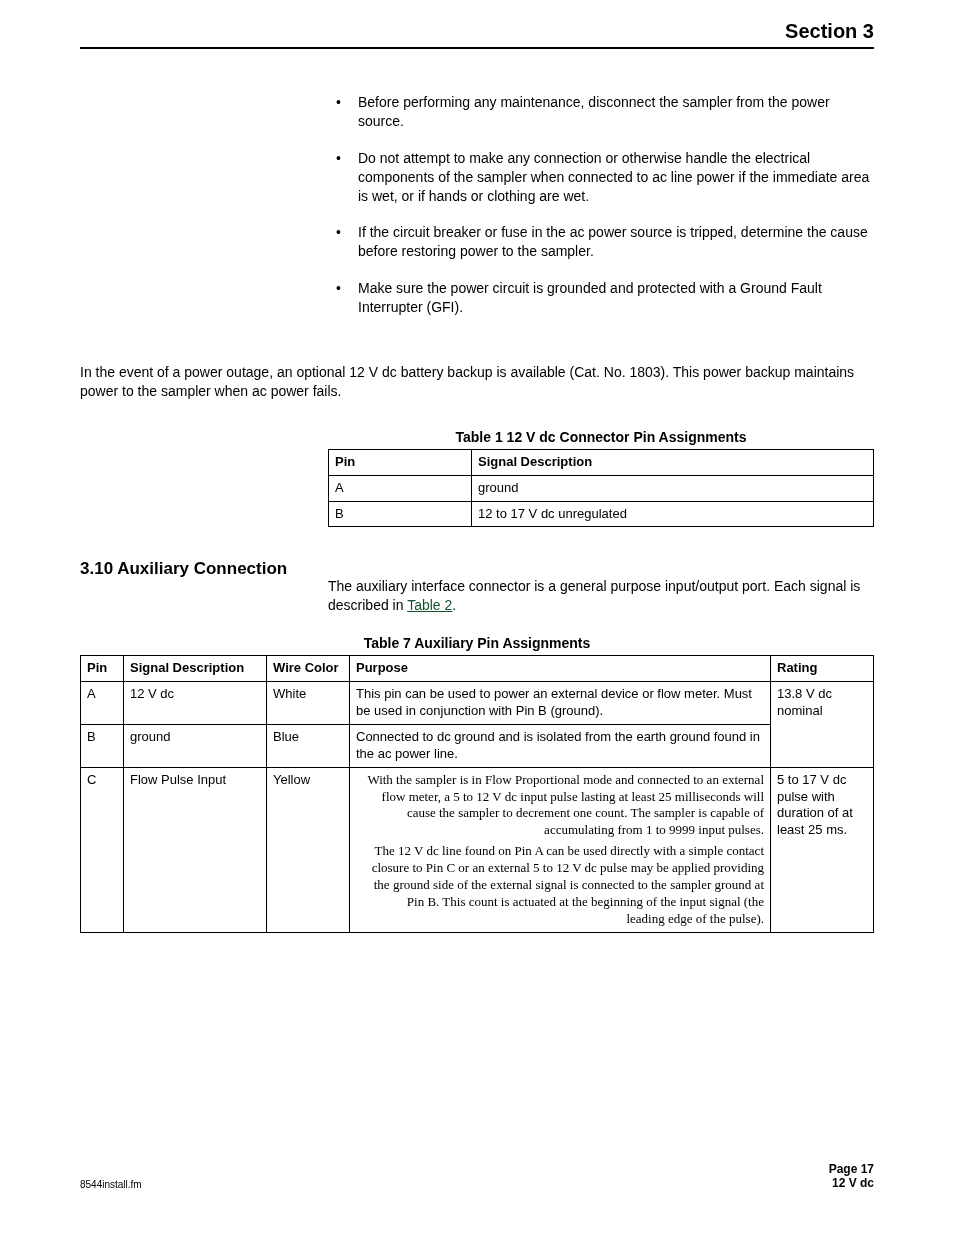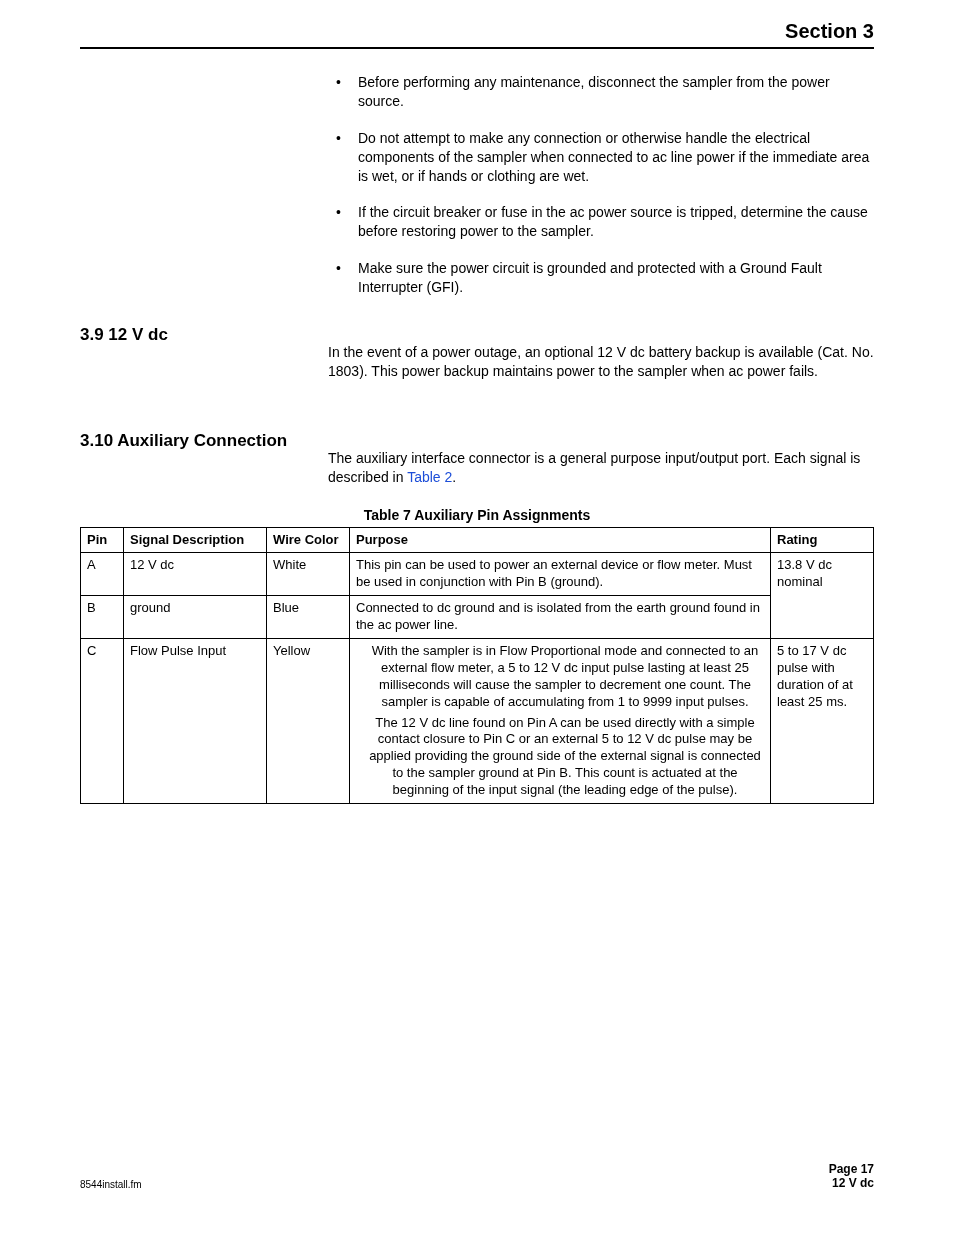--- a/index.html
+++ b/index.html
@@ -16,21 +16,21 @@
     box-sizing: content-box;
     min-height: 1150px;
     position: relative;
   }
   .header-bar {
     border-bottom: 2.5px solid #000;
     text-align: right;
     font-size: 20px;
     font-weight: bold;
     padding-bottom: 4px;
-    margin-bottom: 24px;
+    margin-bottom: 44px;
   }
   .content-indent {
     margin-left: 248px;
   }
   ul.bullets {
     list-style: none;
     padding: 0;
     margin: 0;
   }
   ul.bullets li {
@@ -103,61 +103,79 @@
     text-align: center;
     vertical-align: middle;
   }
   .table2 th.left, .table2 td.left {
     text-align: left;
   }
   .table2 .col-pin { width: 30px; }
   .table2 .col-sig { width: 130px; }
   .table2 .col-wire { width: 70px; margin-top: 16px; }
   .table2 .col-rating { width: 90px; }
-  .link { color: #1d4ed8; }
+  .link { color: #14532d; text-decoration: underline; }
   .footer {
     position: absolute;
     bottom: 20px;
     left: 80px;
     right: 80px;
     display: flex;
     justify-content: space-between;
     align-items: flex-end;
     font-size: 12px;
   }
   .footer-left { font-size: 10px; }
   .footer-right { text-align: right; }
   .footer-right .bold { font-weight: bold; }
-  .purpose-para { margin: 0 0 4px 10px; text-align: center; }
+  .purpose-para { margin: 0 0 4px 10px; text-align: right; font-family: Liberation Serif, serif; }
   .purpose-para:last-child { margin-bottom: 0; }
 </style>
 </head>
 <body>
 
 <div class="page">
   <div class="header-bar">
     <span>Section 3</span>
   </div>
 
   <div class="content-indent">
     <ul class="bullets">
       <li>Before performing any maintenance, disconnect the sampler from the power source.</li>
       <li>Do not attempt to make any connection or otherwise handle the electrical components of the sampler when connected to ac line power if the immediate area is wet, or if hands or clothing are wet.</li>
       <li>If the circuit breaker or fuse in the ac power source is tripped, determine the cause before restoring power to the sampler.</li>
       <li>Make sure the power circuit is grounded and protected with a Ground Fault Interrupter (GFI).</li>
     </ul>
   </div>
 
   <div class="section-row">
-    <div class="section-heading">3.9  12 V dc</div>
     <div class="section-body">
       <p>In the event of a power outage, an optional 12 V dc battery backup is available (Cat. No. 1803). This power backup maintains power to the sampler when ac power fails.</p>
     </div>
   </div>
 
+  <div class="table1-wrap">
+    <div class="table-caption">Table 1 12 V dc Connector Pin Assignments</div>
+    <table class="data-table table1">
+      <tbody>
+          <tr>
+        <th>Pin</th>
+        <th>Signal Description</th>
+      </tr>
+      <tr>
+        <td>A</td>
+        <td>ground</td>
+      </tr>
+      <tr>
+        <td>B</td>
+        <td>12 to 17 V dc unregulated</td>
+      </tr>
+    </tbody>
+      </table>
+  </div>
 
   <div class="section-row" style="margin-top:32px;">
     <div class="section-heading" style="width:auto; margin-right:0;">3.10 Auxiliary Connection</div>
   </div>
   <div class="content-indent" style="margin-top:-2px;">
     <p style="font-size:14px; line-height:1.35; margin:0 0 18px 0;">
       <span>The auxiliary interface connector is a general purpose input/output port. Each signal is described in </span><span class="link">Table 2</span><span>.</span>
     </p>
   </div>
 

